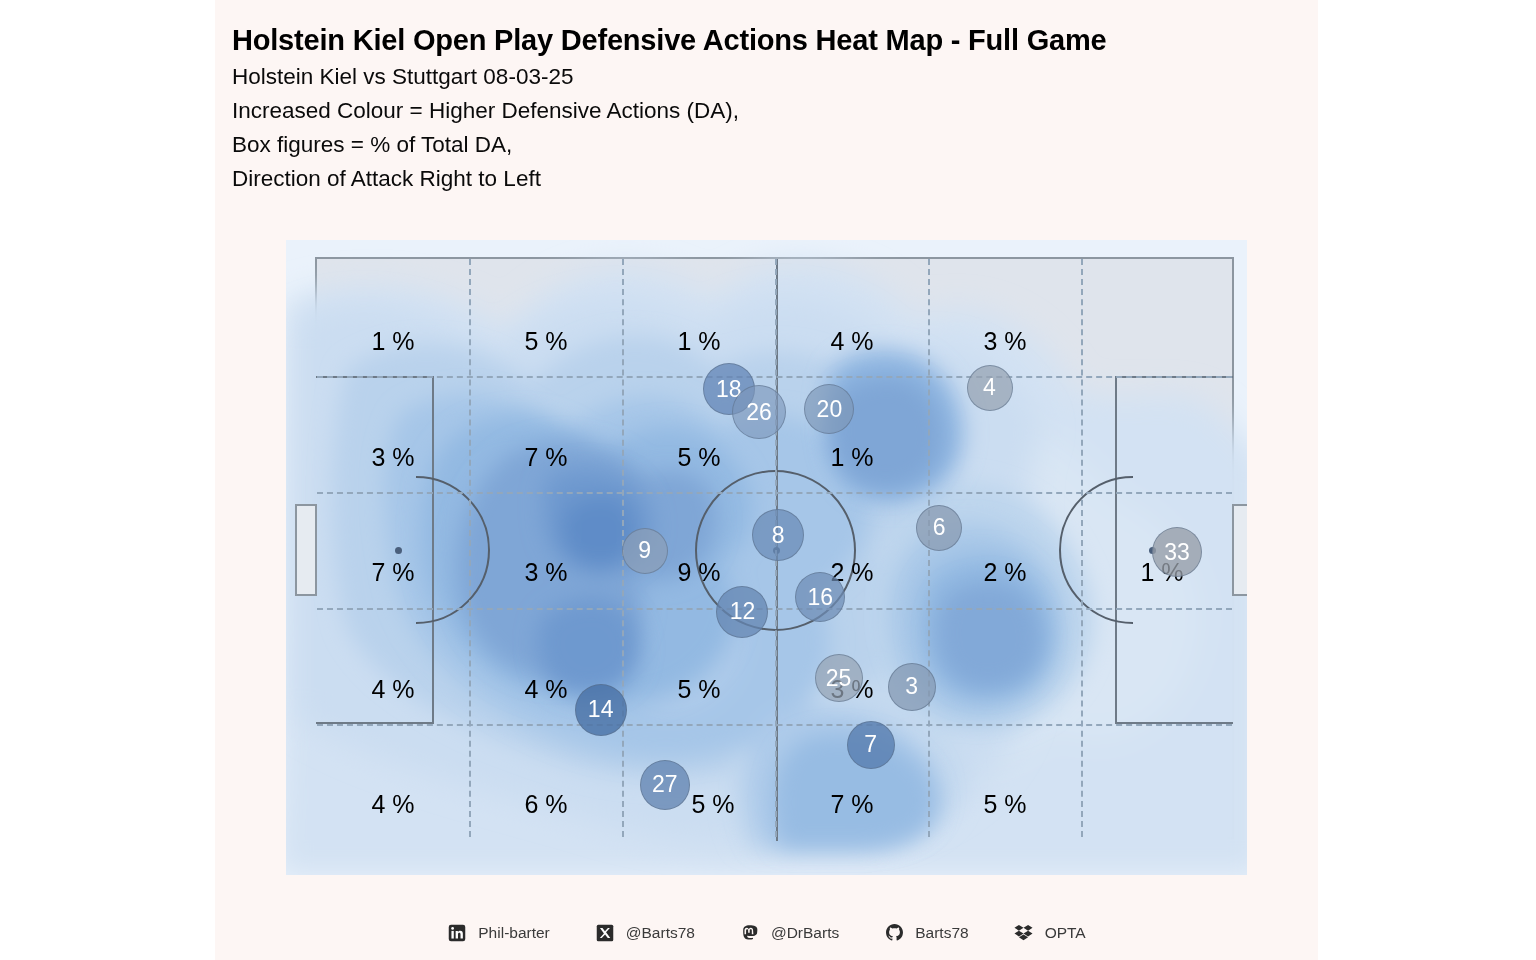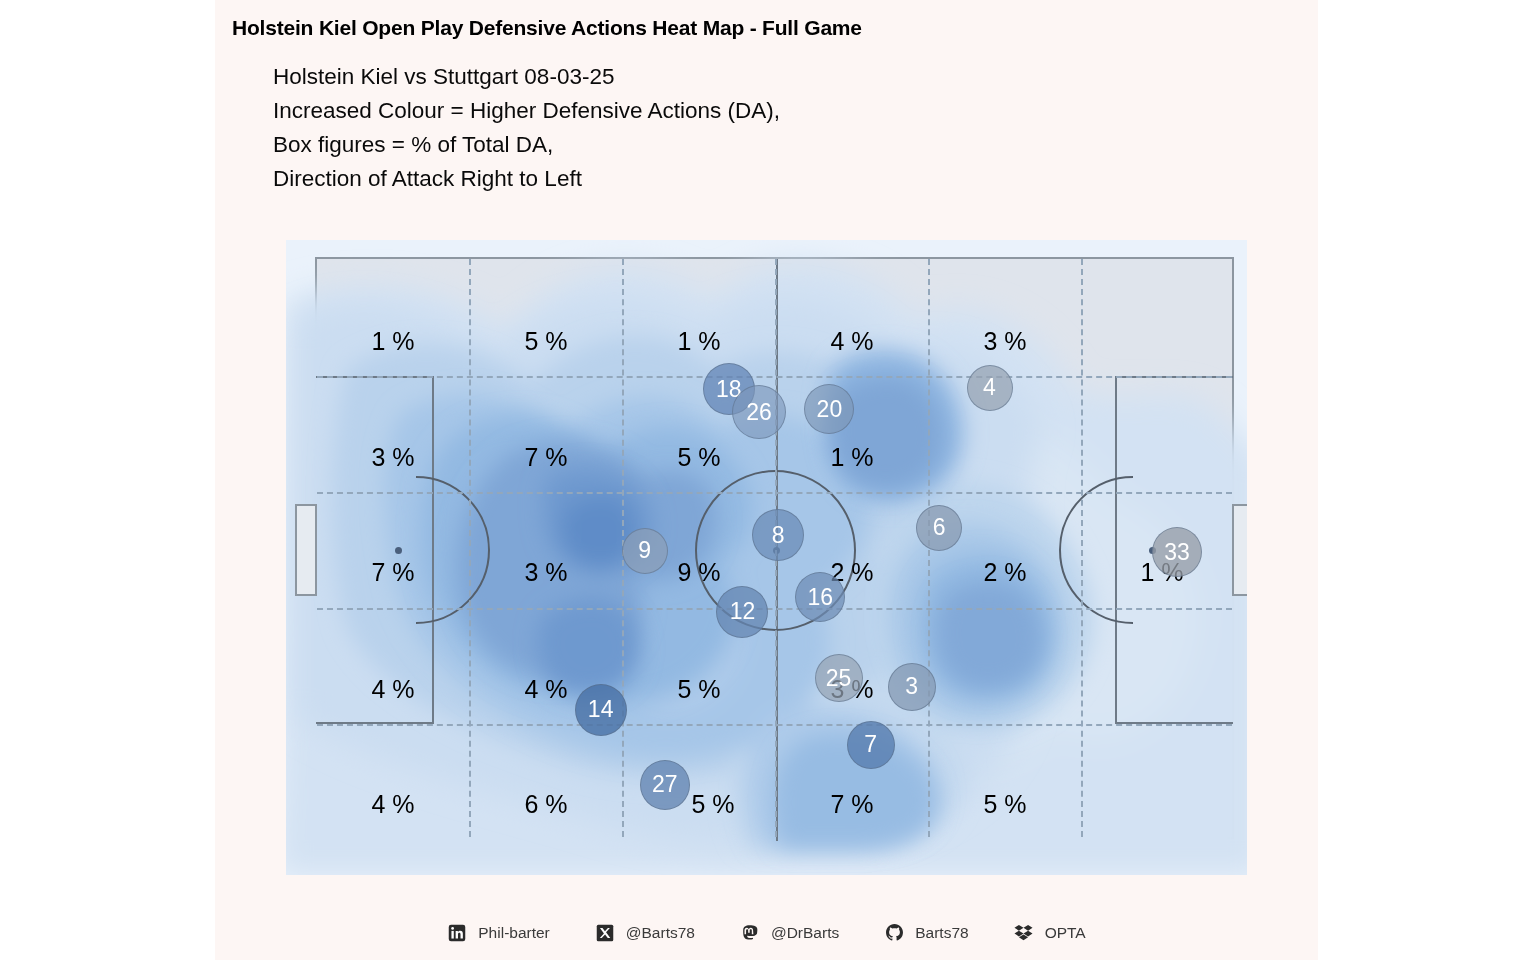--- a/index.html
+++ b/index.html
@@ -7,27 +7,27 @@
     width:1536px;height:960px;background:#ffffff;
     font-family:"Liberation Sans", sans-serif;
     overflow:hidden;position:relative;
   }
   #figure{
     position:absolute;left:215px;top:0;width:1103px;height:960px;
     background:#fdf6f4;
   }
   
   #title{
-    position:absolute;left:17px;top:16px;width:1070px;
-    font-size:21px;font-weight:bold;color:#000;letter-spacing:-0.2px;
+    position:absolute;left:17px;top:24px;width:1070px;
+    font-size:29px;font-weight:bold;color:#000;letter-spacing:-0.2px;
     white-space:nowrap;
   }
   #subtitle{
     position:absolute;left:17px;top:60px;width:900px;
-    font-size:22.5px;line-height:34px;color:#0a0a0a;margin-left:41px;
+    font-size:22.5px;line-height:34px;color:#0a0a0a;
   }
   #subtitle div{white-space:nowrap;}
   
   #heatwrap{
     position:absolute;left:71px;top:240px;width:961px;height:635px;
     background:#eaf2fb;overflow:hidden;
   }
   #pitch{
     position:absolute;left:29px;top:17px;width:919px;height:582px;
     background:#dfe4ec;border:2.5px solid #8c96a0;box-sizing:border-box;

